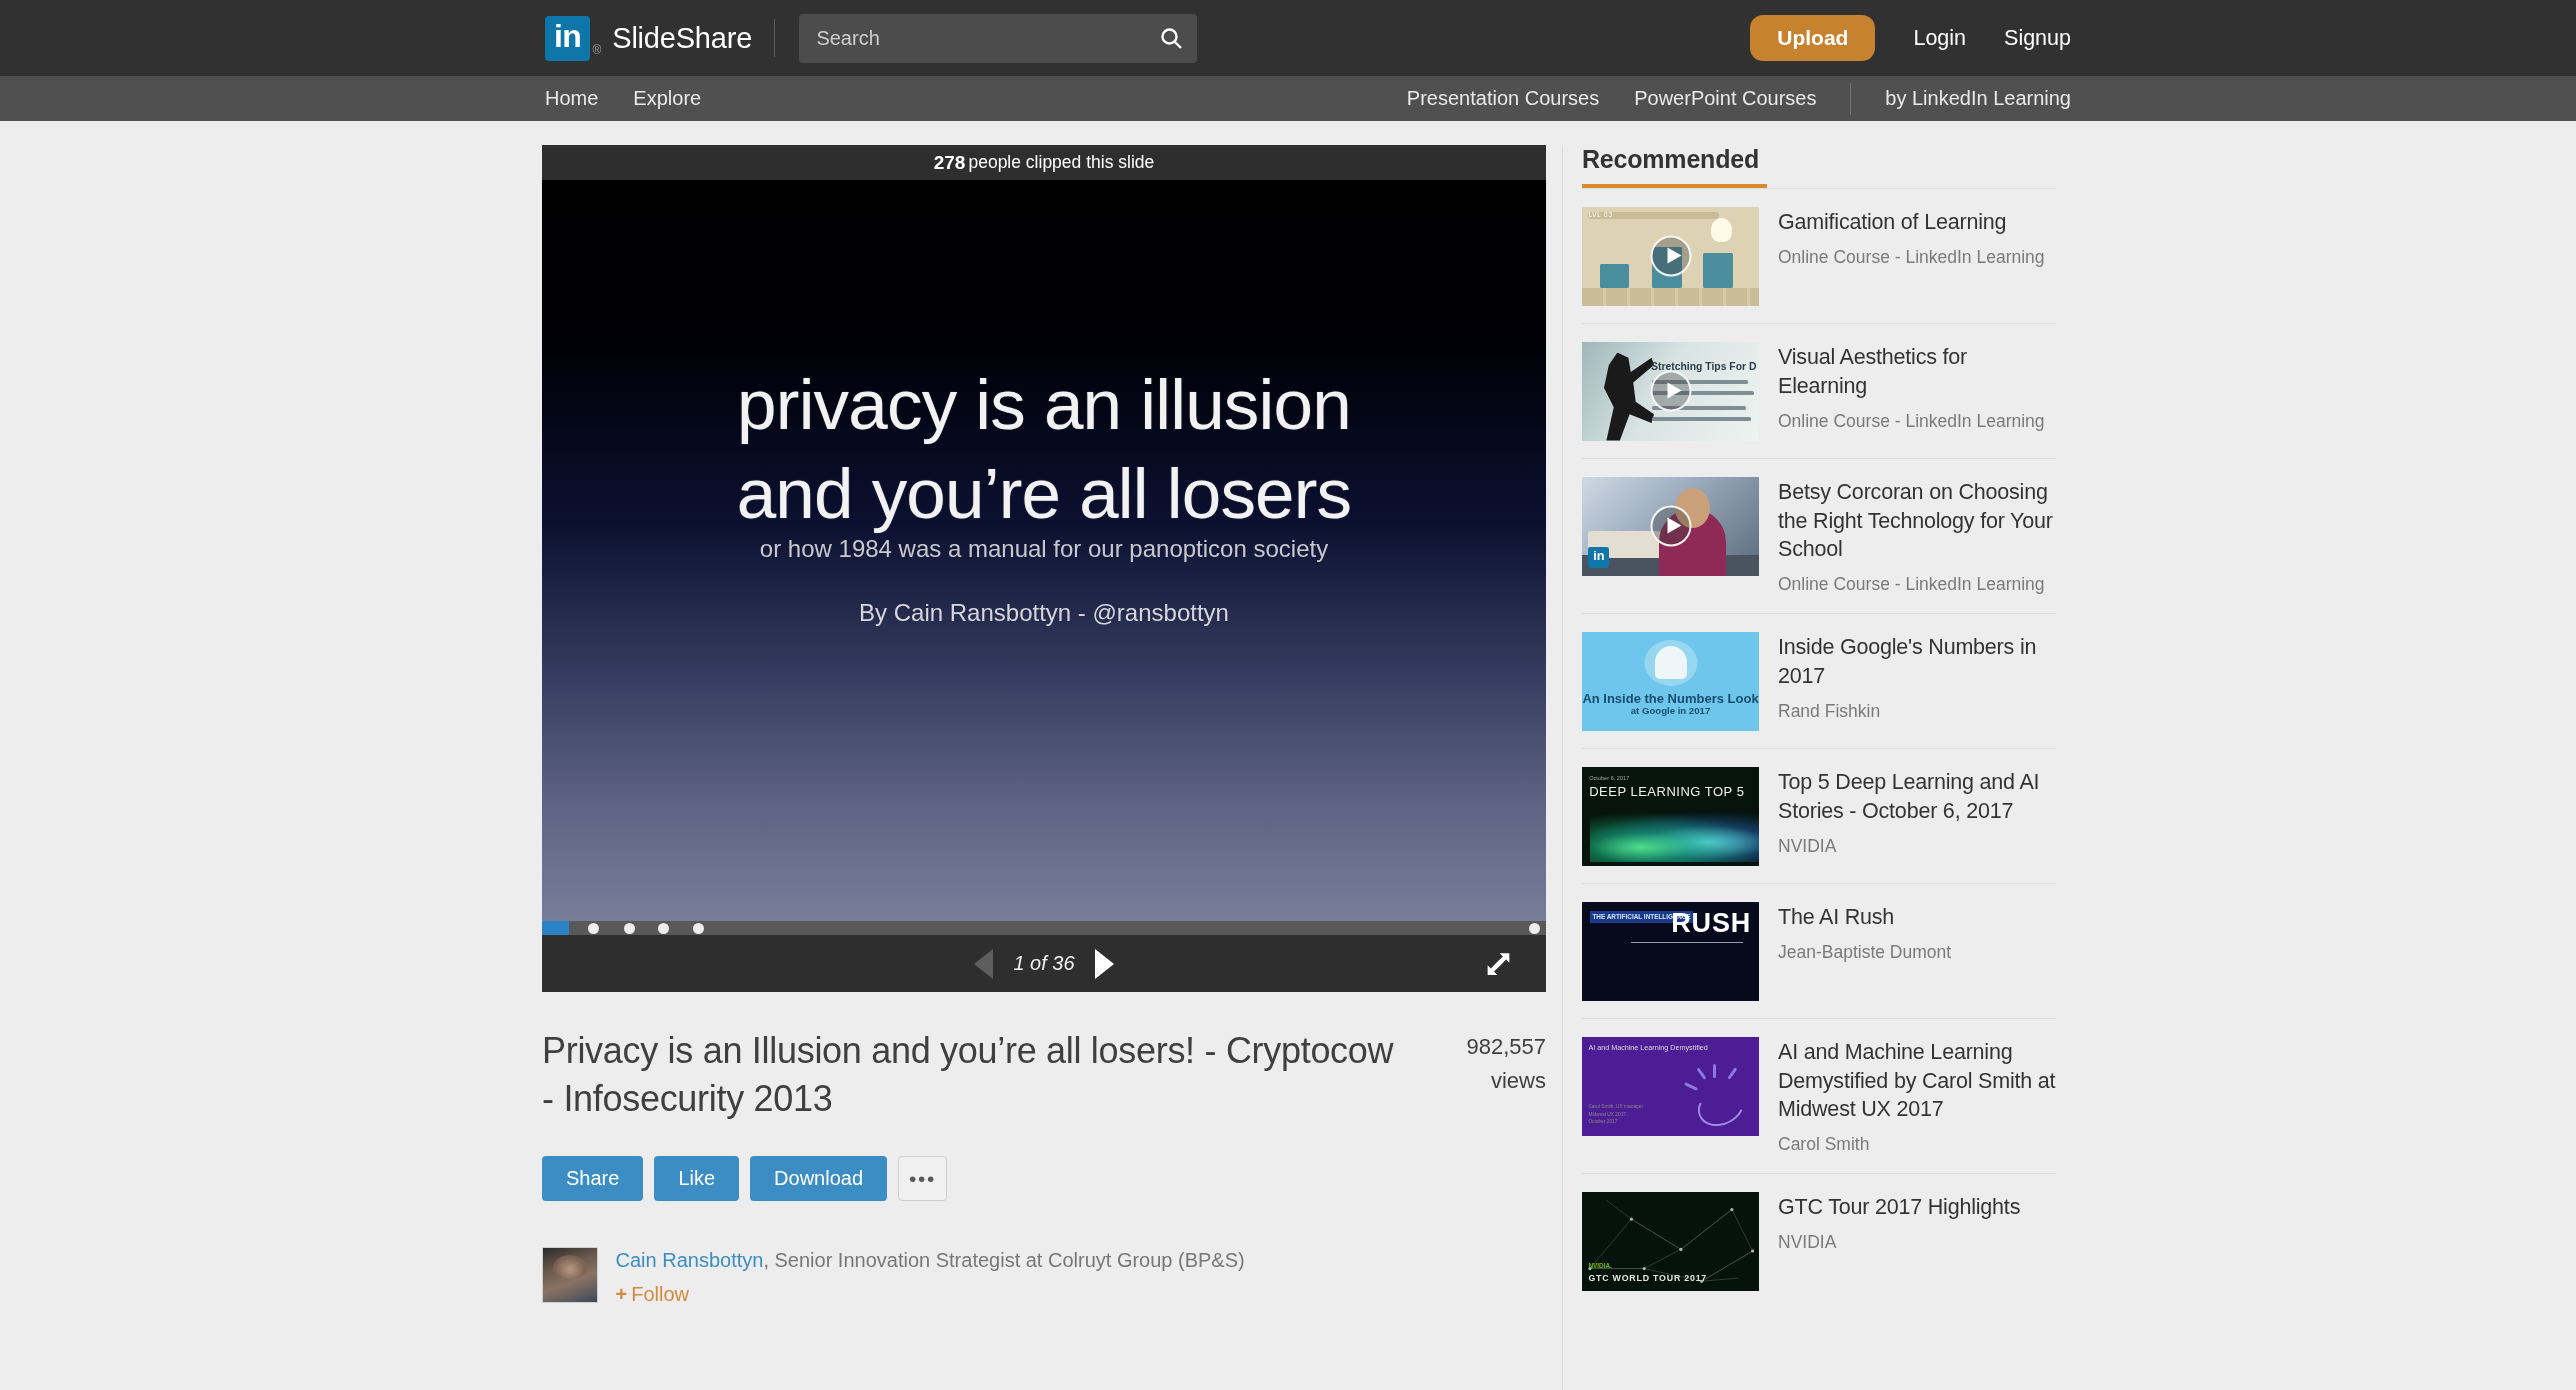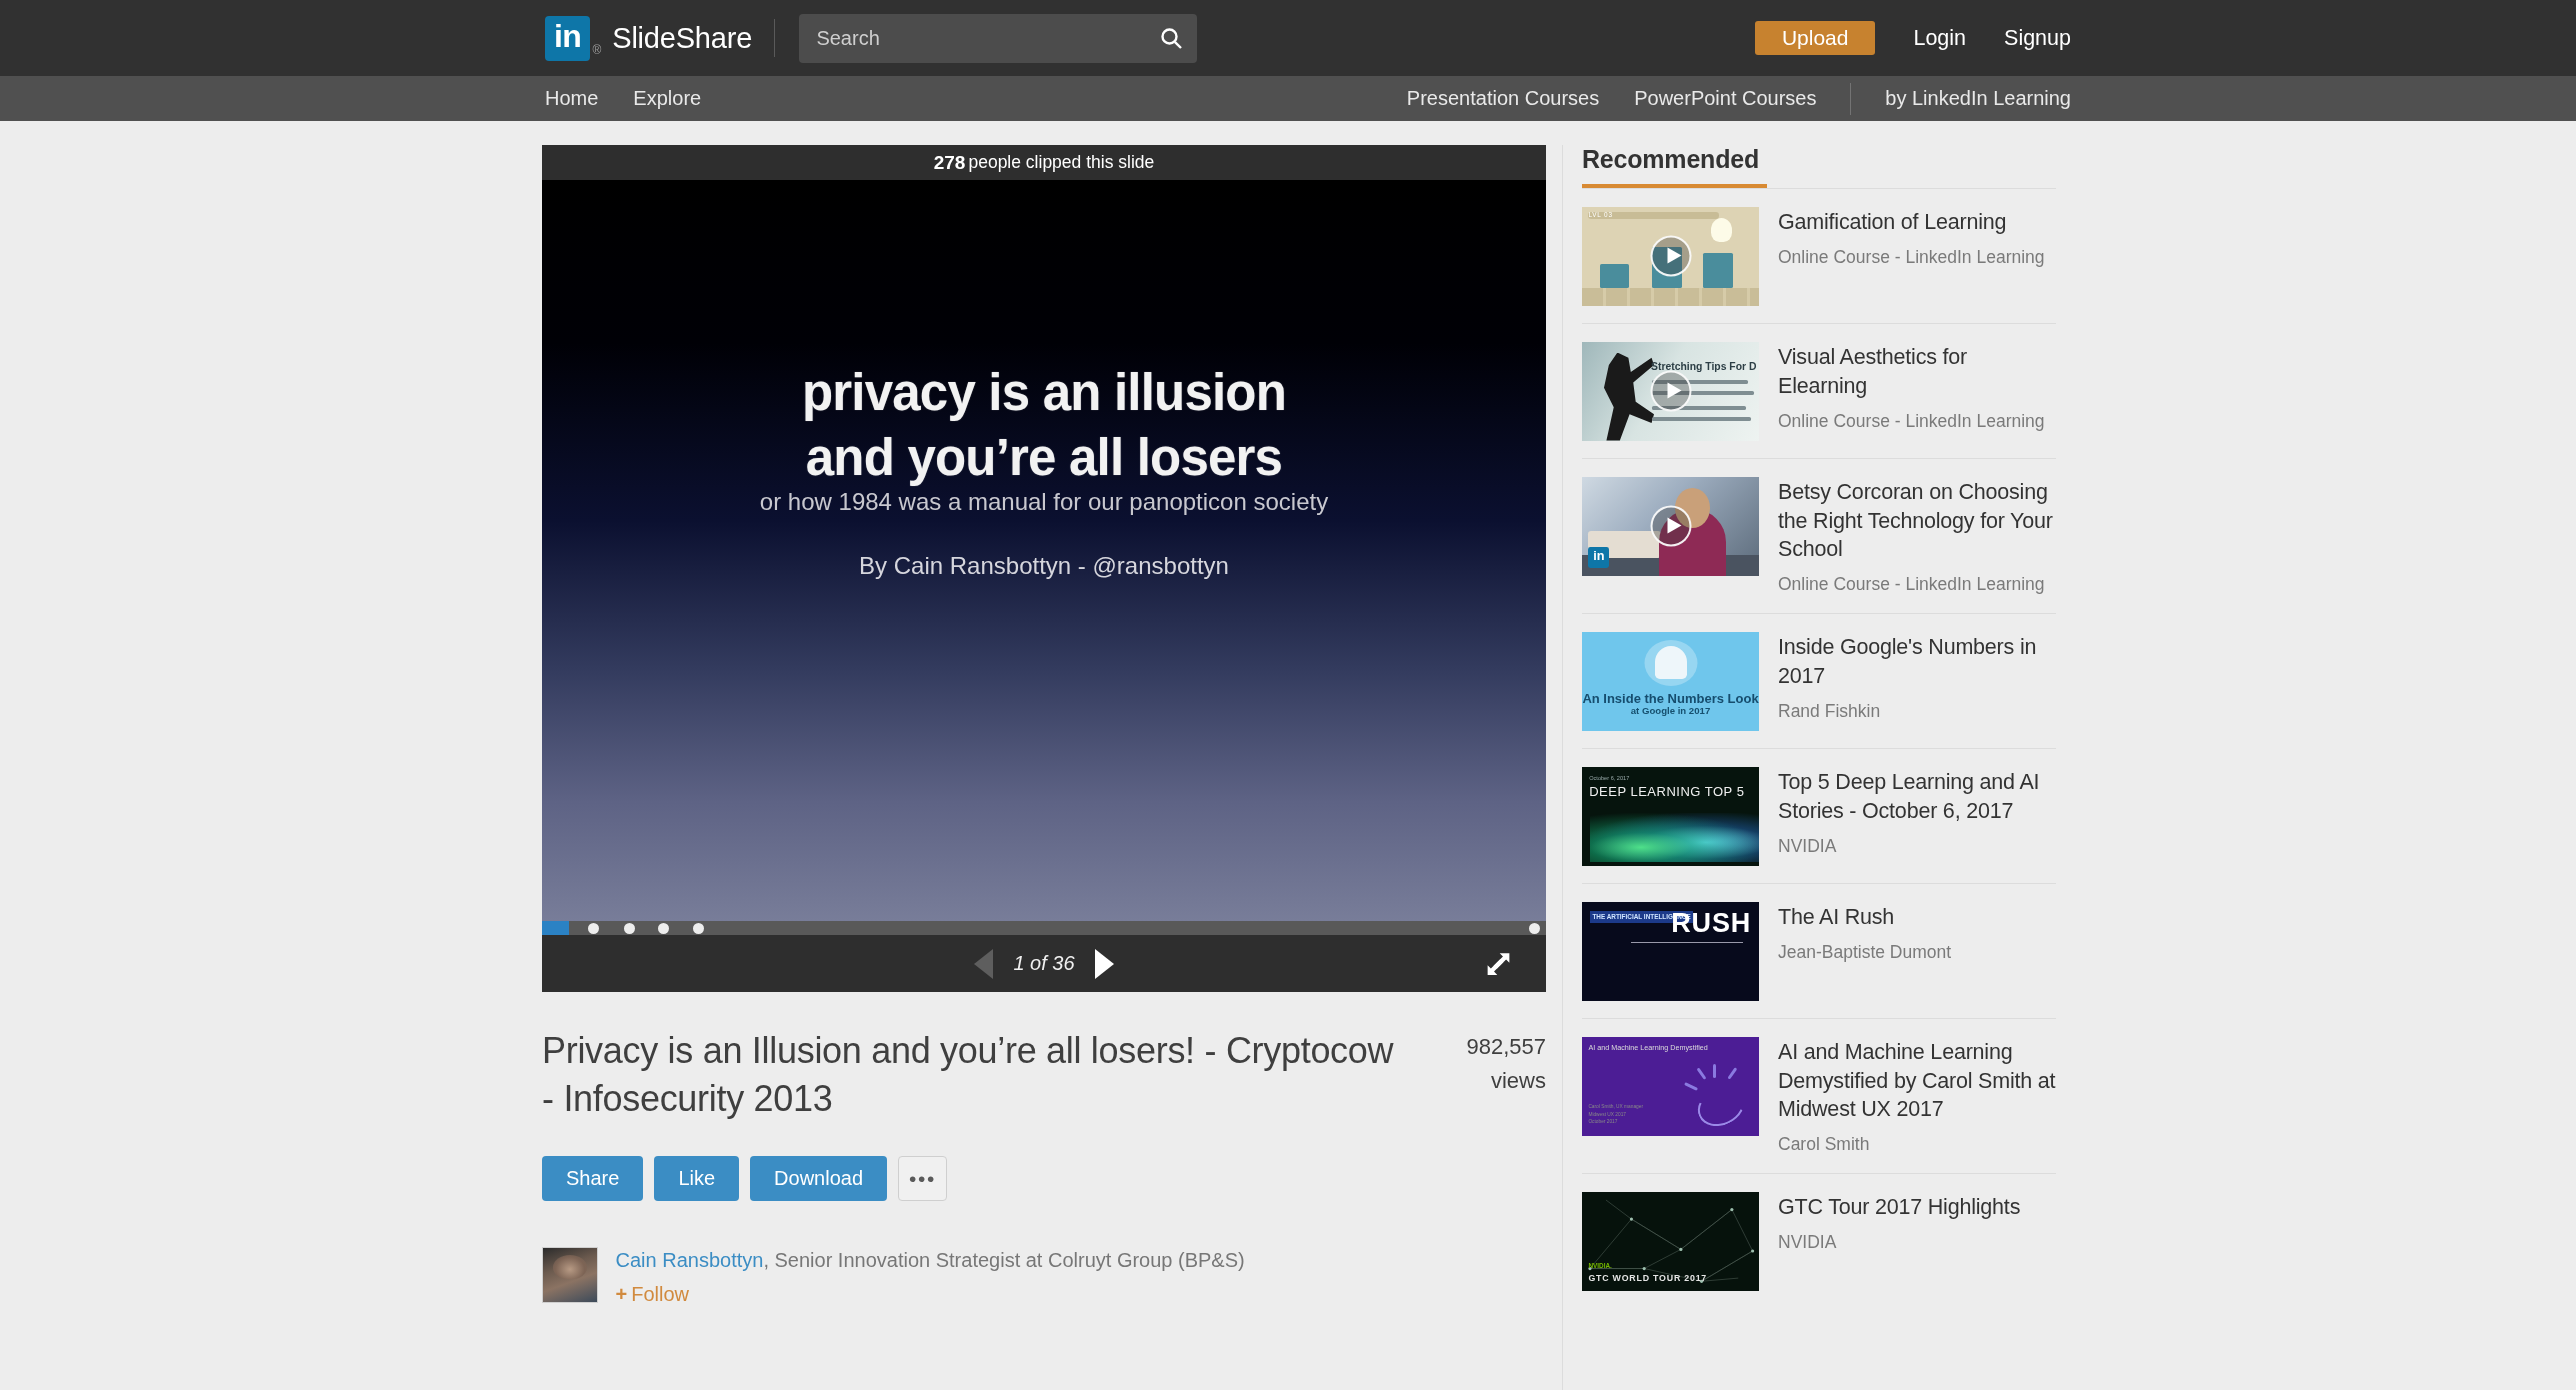--- a/index.html
+++ b/index.html
@@ -62,23 +62,24 @@
   .search-icon-btn {
     width: 51px; height: 49px; background: transparent; border: none;
     cursor: pointer; display: flex; align-items: center; justify-content: center;
   }
   .header-right {
     position: absolute; right: 0; top: 0; height: 76px;
     display: flex; align-items: center; padding-right: 505px;
   }
   .upload-btn {
     background: #c7822f; color: #fff; border: none;
-    padding: 0 27px; height: 34px; border-radius: 3px;
+    padding: 0 27px; height: 46px; border-radius: 13px;
     font-size: 21px; cursor: pointer;
     font-family: "Liberation Sans", sans-serif;
+    font-weight: bold;
   }
   .header-link {
     color: #fff; font-size: 21.5px; margin-left: 38px;
     text-decoration: none; cursor: pointer;
   }
 
   
   .subnav {
     height: 45px; background: #505050;
     display: flex; align-items: center; position: relative;
@@ -121,22 +122,22 @@
   .slide-stage {
     height: 741px;
     background: linear-gradient(to bottom,
       #000000 0%, #000006 22%, #0b1030 46%,
       #333b5e 66%, #5e6385 84%, #787d99 100%);
     display: flex; flex-direction: column;
     align-items: center; justify-content: flex-start;
     position: relative;
   }
   .slide-title {
-    color: #f2f2f2; font-size: 51px; line-height: 1.18;
-    text-align: center; margin-top: 183px; font-weight: bold;
+    color: #f2f2f2; font-size: 71px; line-height: 1.18;
+    text-align: center; margin-top: 183px; font-weight: normal;
     letter-spacing: -0.8px;
     text-shadow: 0 0 1.6px rgba(255,255,255,0.25);
   }
   .slide-sub {
     color: #c8c8cf; font-size: 24px; text-align: center;
   }
   .slide-author {
     color: #d6d6dd; font-size: 24px; margin-top: 36px; text-align: center;
   }
 

